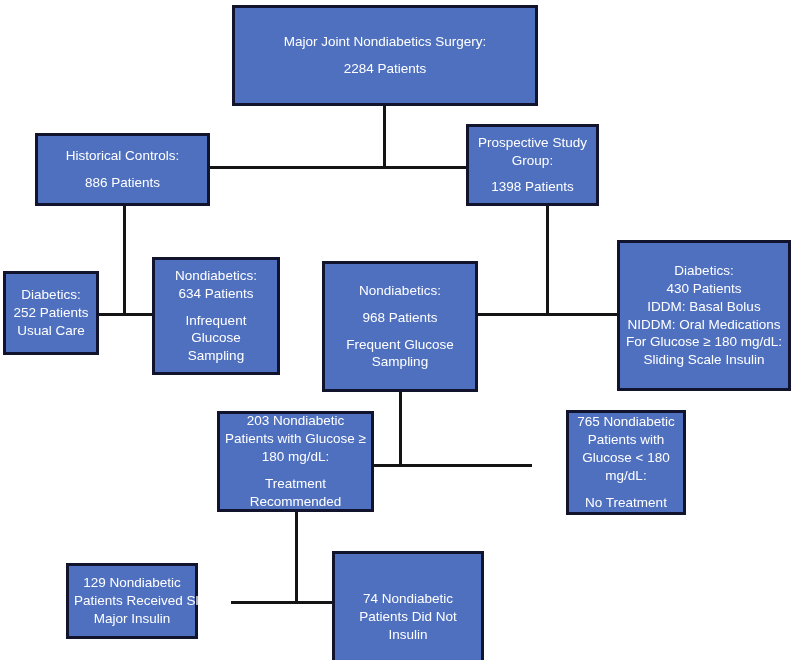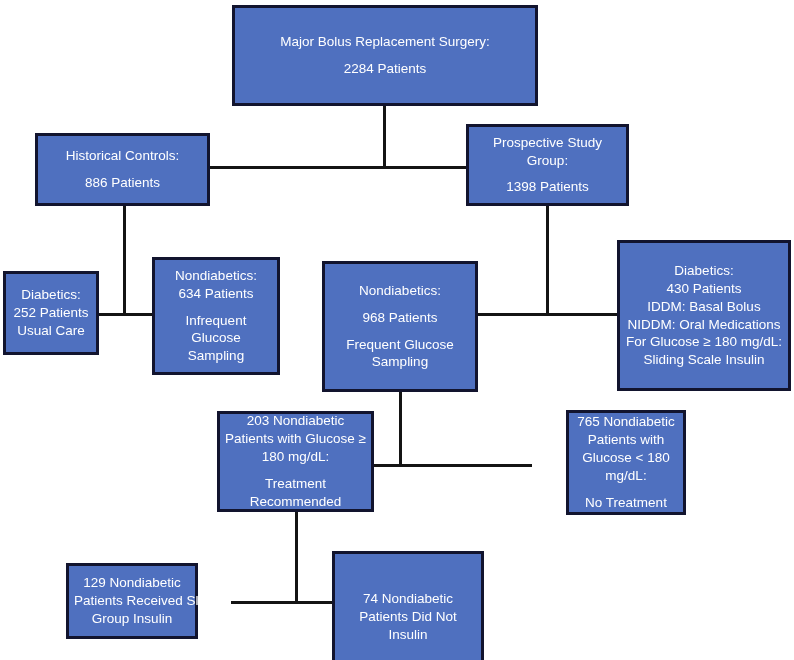--- a/index.html
+++ b/index.html
@@ -63,30 +63,30 @@
   <div class="edge v" style="left:546px; top:205px; height:111px;"></div>
   <div class="edge h" style="left:478px; top:313px; width:144px;"></div>
 
   <div class="edge v" style="left:399px; top:392px; height:75px;"></div>
   <div class="edge h" style="left:372px; top:464px; width:160px;"></div>
 
   <div class="edge v" style="left:295px; top:512px; height:92px;"></div>
   <div class="edge h" style="left:231px; top:601px; width:103px;"></div>
 
   <div class="node" style="left:232px; top:5px; width:306px; height:101px;">
-    <span class="ln">Major Bolus Replacement Surgery:</span>
+    <span class="ln">Major Joint Nondiabetics Surgery:</span>
     <span class="ln gap">2284 Patients</span>
   </div>
 
   <div class="node" style="left:35px; top:133px; width:175px; height:73px;">
     <span class="ln">Historical Controls:</span>
     <span class="ln gap">886 Patients</span>
   </div>
 
-  <div class="node" style="left:466px; top:124px; width:163px; height:82px;">
+  <div class="node" style="left:466px; top:124px; width:133px; height:82px;">
     <span class="ln">Prospective Study</span>
     <span class="ln">Group:</span>
     <span class="ln gap">1398 Patients</span>
   </div>
 
   <div class="node" style="left:3px; top:271px; width:96px; height:84px;">
     <span class="ln">Diabetics:</span>
     <span class="ln">252 Patients</span>
     <span class="ln">Usual Care</span>
   </div>
@@ -127,21 +127,21 @@
     <span class="ln">765 Nondiabetic</span>
     <span class="ln">Patients with</span>
     <span class="ln">Glucose &lt; 180</span>
     <span class="ln">mg/dL:</span>
     <span class="ln gap">No Treatment</span>
   </div>
 
   <div class="node" style="left:66px; top:563px; width:132px; height:76px;">
     <span class="ln">129 Nondiabetic</span>
     <span class="ln">Patients Received Sliding</span>
-    <span class="ln">Group Insulin</span>
+    <span class="ln">Major Insulin</span>
   </div>
 
   <div class="node" style="left:332px; top:551px; width:152px; height:132px;">
     <span class="ln">74 Nondiabetic</span>
     <span class="ln">Patients Did Not</span>
     <span class="ln">Insulin</span>
   </div>
 
 </div>
 

